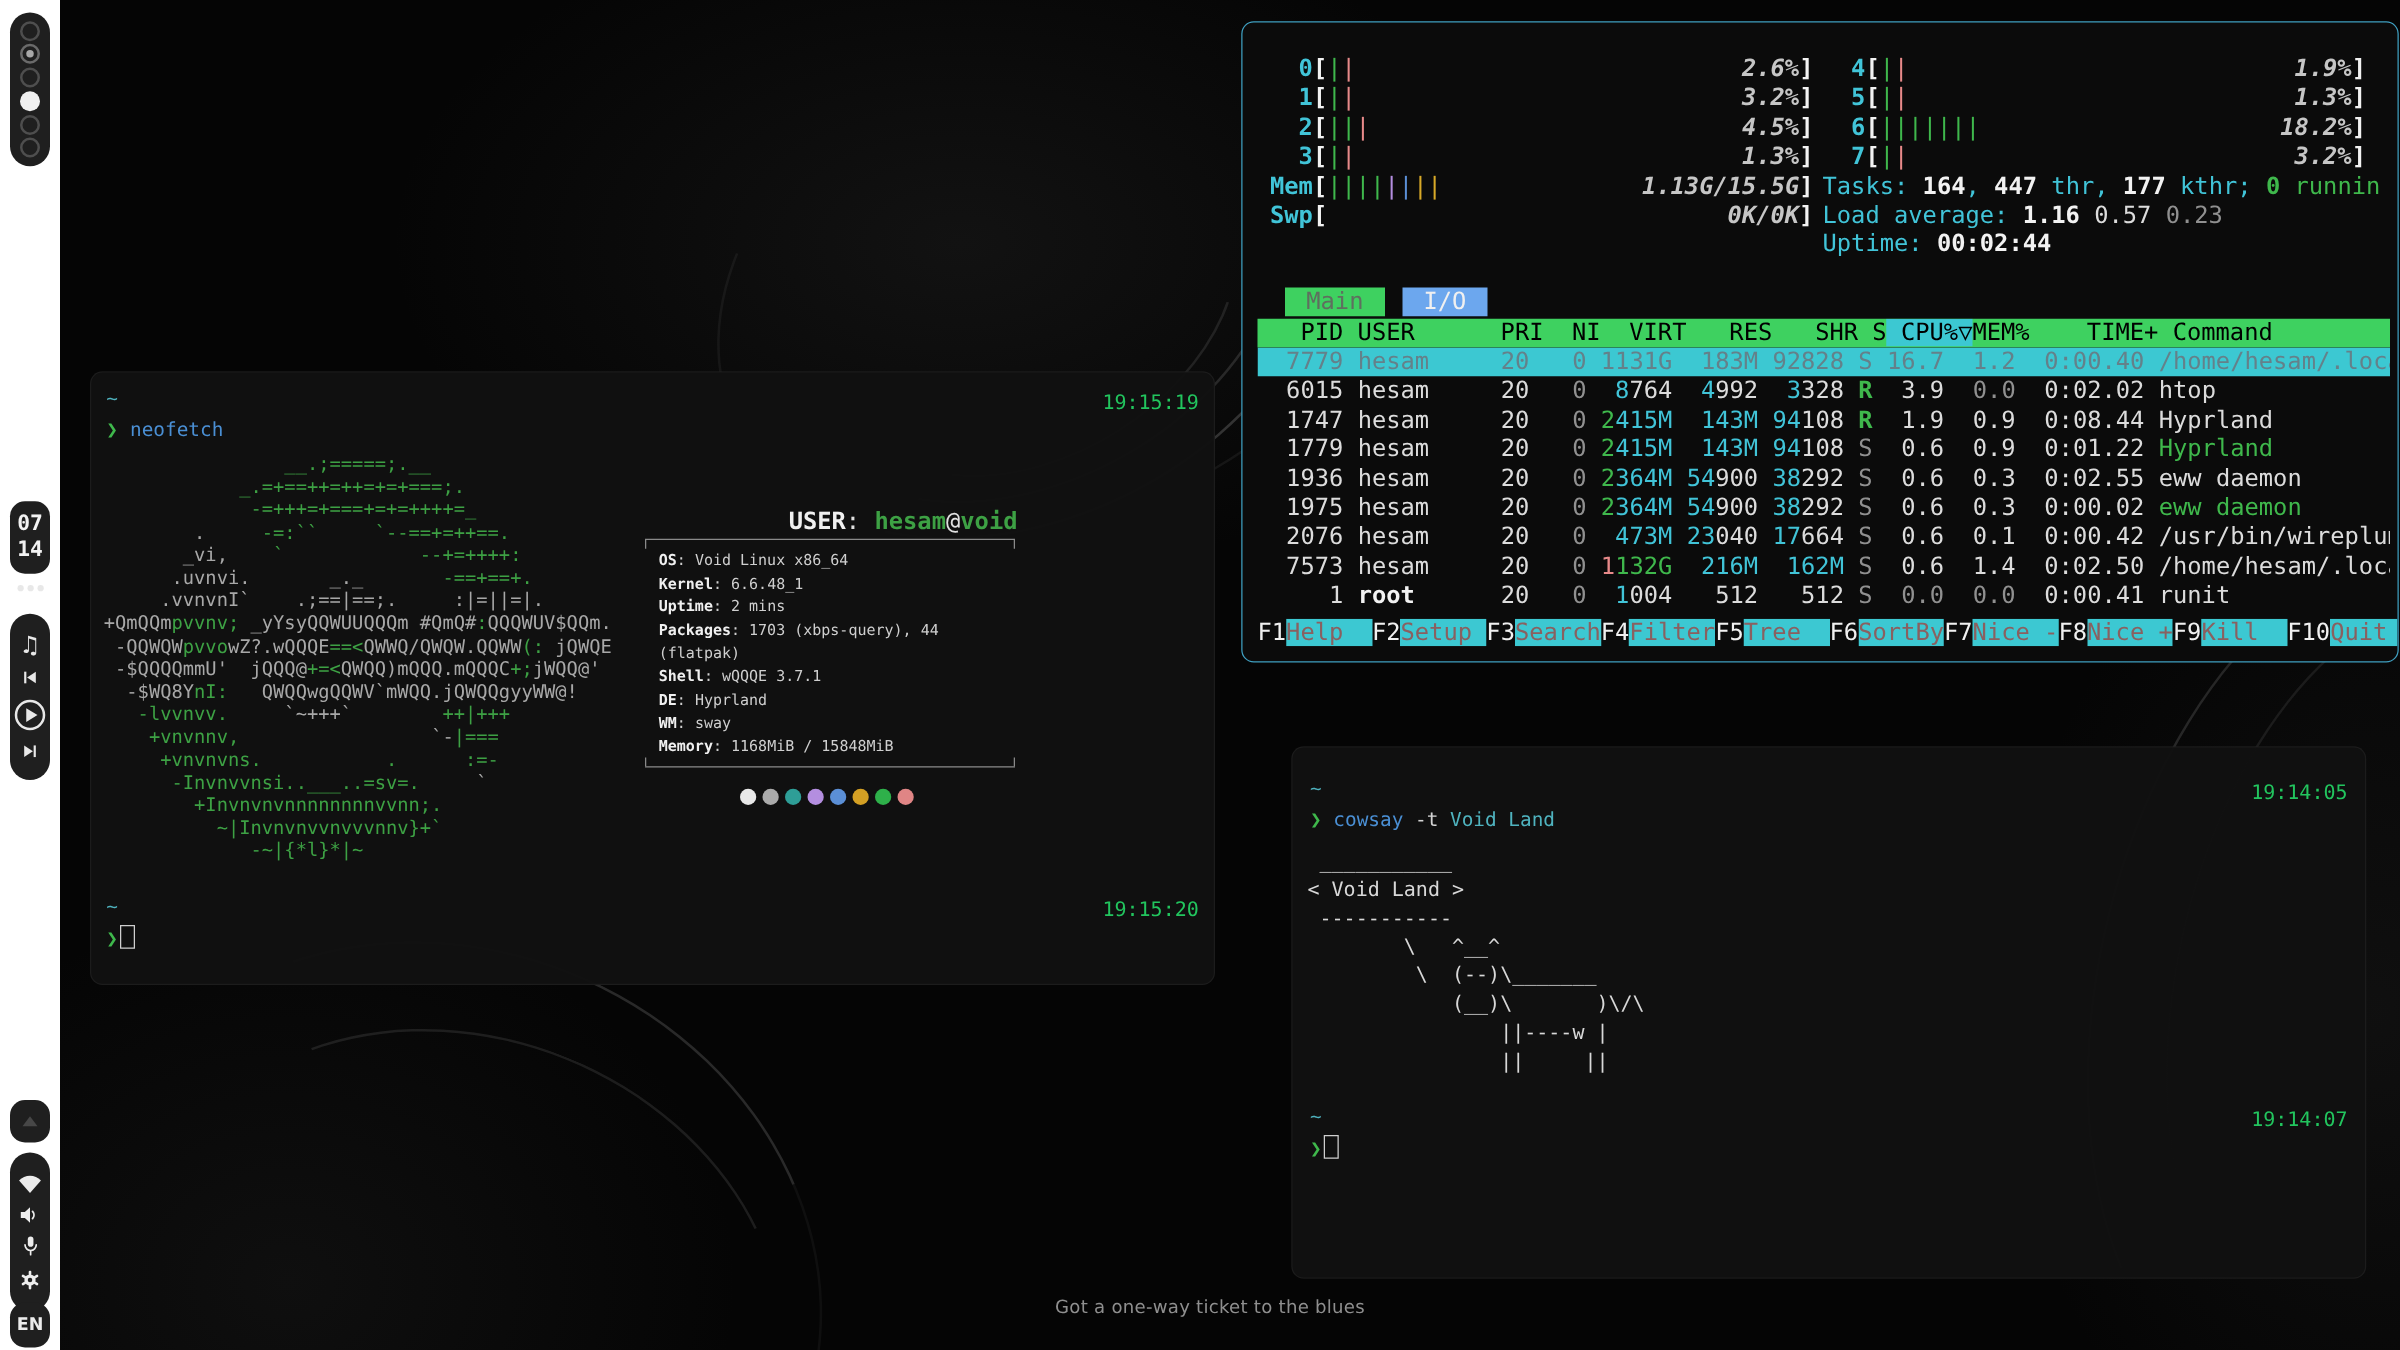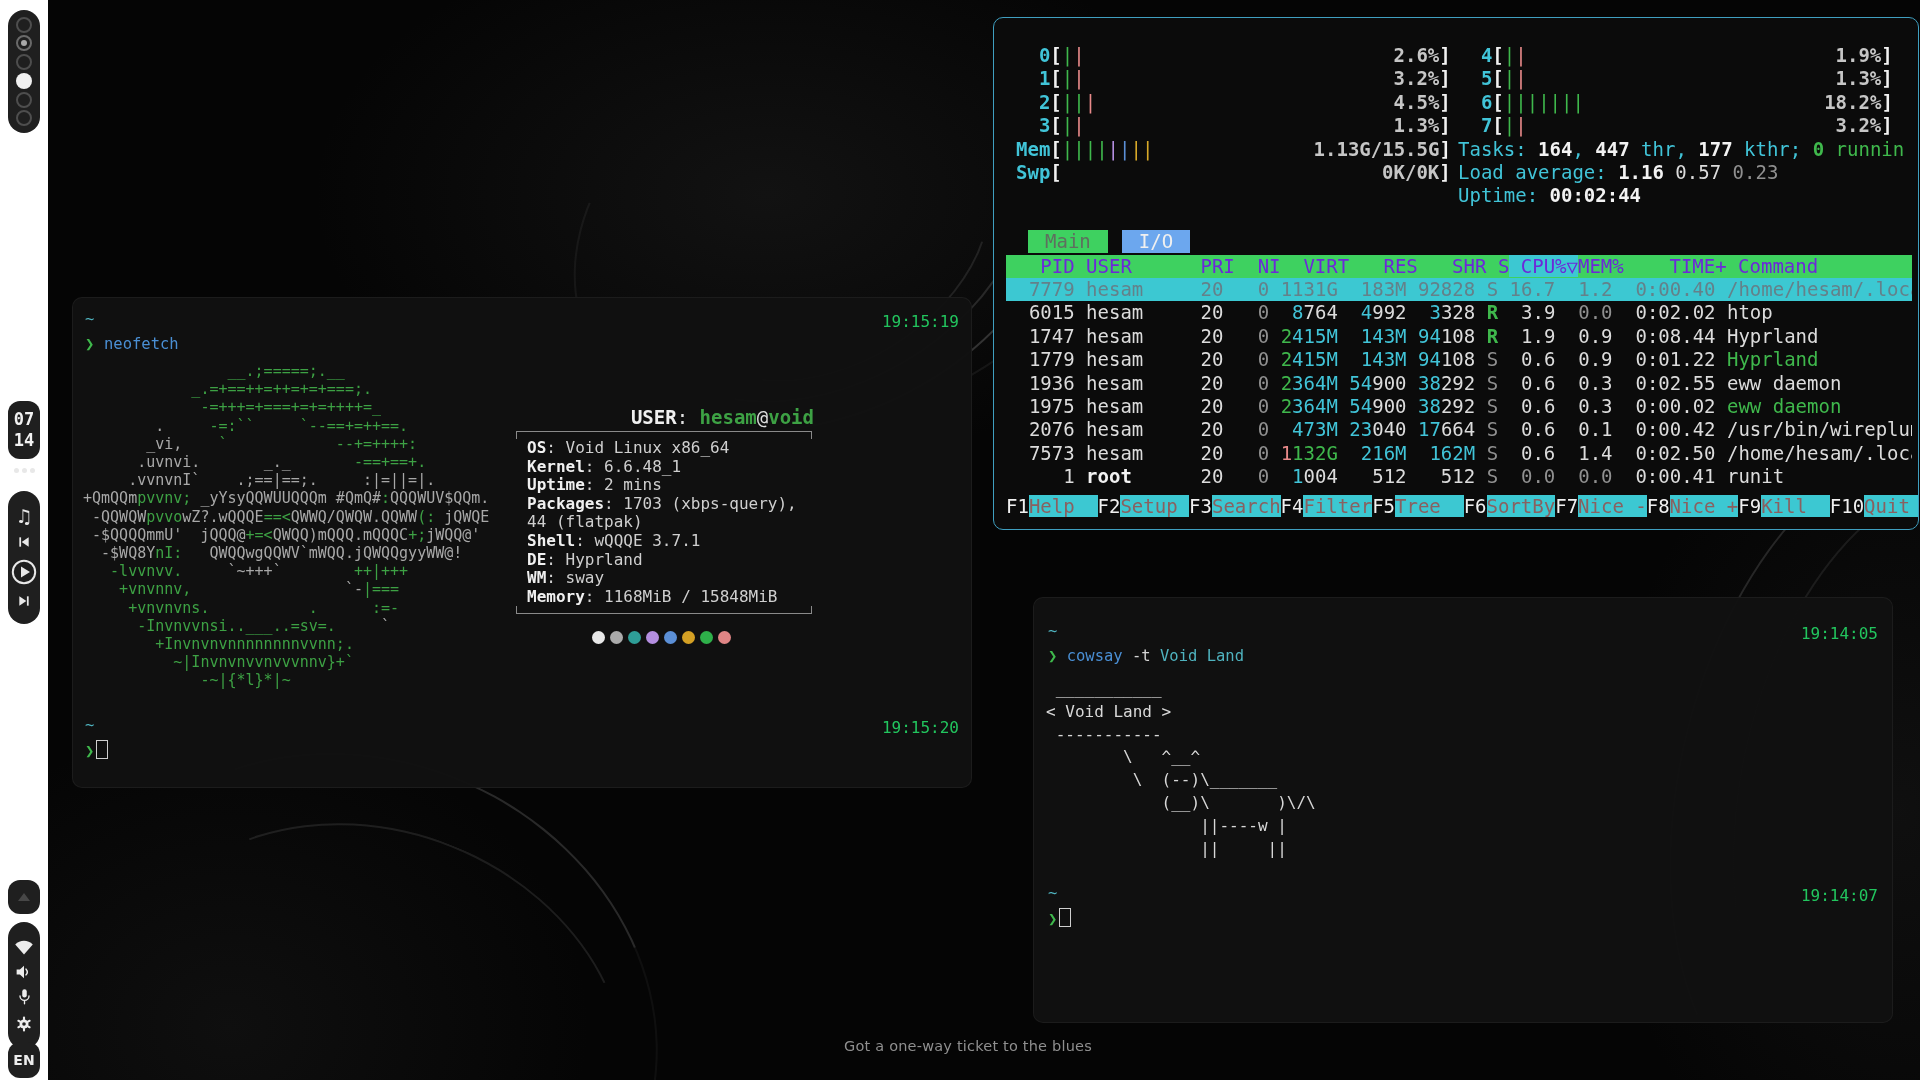--- a/index.html
+++ b/index.html
@@ -65,44 +65,44 @@
   .cmd-w{color:#d4d4d4;font-size:15.5px;}
   .cmd-cyan{color:#4fb3bf;font-size:15.5px;}
   .cursor{display:inline-block;width:10px;height:17px;border:1.5px solid #cfcfcf;
         vertical-align:-3px;margin-left:2px;}
   pre{margin:0;white-space:pre;}
   .ascii{font-size:15px;line-height:18.2px;}
   .a-g{color:#3da144;}
   .a-gr{color:#a8a8a8;}
   .user-line{font-size:19px;text-align:right;width:298px;}
   .infobox{width:274px;border-top:1px solid #8a8a8a;border-bottom:1px solid #8a8a8a;
-        padding:7px 11px;font-size:16px;line-height:18.6px;position:relative;}
+        padding:7px 11px;font-size:12px;line-height:18.6px;position:relative;}
   .infobox::before,.infobox::after{content:"";position:absolute;left:0;right:0;height:7px;
         border-left:1px solid #8a8a8a;border-right:1px solid #8a8a8a;}
   .infobox::before{top:0;} .infobox::after{bottom:0;}
   .ilabel{font-weight:bold;color:#f0f0f0;}
   .ivalue{color:#cfcfcf;}
   .palette{display:flex;gap:5px;}
   .palette i{width:13px;height:13px;border-radius:50%;display:block;}
 
   
   .htop-win{left:993px;top:17px;width:924px;height:511px;background:#0b0b0b;
         border:1.5px solid #3f9fc0;border-radius:10px;position:absolute;overflow:hidden;
         font-family:"DejaVu Sans Mono",monospace;font-size:19px;}
   .htop-win pre{line-height:23.4px;}
   .c-w{color:#dcdcdc;} .c-gr{color:#909090;} .c-c{color:#41c4d8;} .c-g{color:#3fb84c;}
   .c-bg{color:#3fb84c;font-weight:bold;} .c-r{color:#e88a8a;}
   .c-bw{color:#f2f2f2;font-weight:bold;} .c-p{color:#b48ee0;} .c-b{color:#5b8fd6;}
-  .c-y{color:#d8a928;} .c-pct{color:#c6c6c6;font-weight:bold;}
+  .c-y{color:#d8a928;} .c-pct{color:#c6c6c6;font-weight:bold;font-style:italic;}
   .c-lbl{color:#41c4d8;font-weight:bold;}
   .tabs{position:absolute;left:34px;top:212px;display:flex;gap:14px;}
   .tab{padding:0 17px;line-height:23px;}
   .tab-main{background:#3ed160;color:#5f6f5f;}
   .tab-io{background:#6ca7ee;color:#f0f0f0;}
-  .hdr-row{position:absolute;left:12px;right:6px;top:237px;background:#3ed160;color:#6d28d9;overflow:hidden;}
+  .hdr-row{position:absolute;left:12px;right:6px;top:237px;background:#3ed160;color:#000000;overflow:hidden;}
   .hdr-sel{background:#3cc8d2;}
   .rows{position:absolute;left:12px;right:6px;top:260px;overflow:hidden;}
   .row{overflow:hidden;}
   .row.sel{background:#3cc8d2;}
   .row.sel span{color:#64818a !important;font-weight:normal !important;}
   .fbar{position:absolute;left:12px;right:0;top:477px;display:flex;overflow:hidden;white-space:pre;}
   .fk-key{color:#f0f0f0;}
   .fk-label{background:#3cc8d2;color:#8a6060;}
 
   .caption{position:absolute;left:758px;top:1038px;width:420px;text-align:center;

